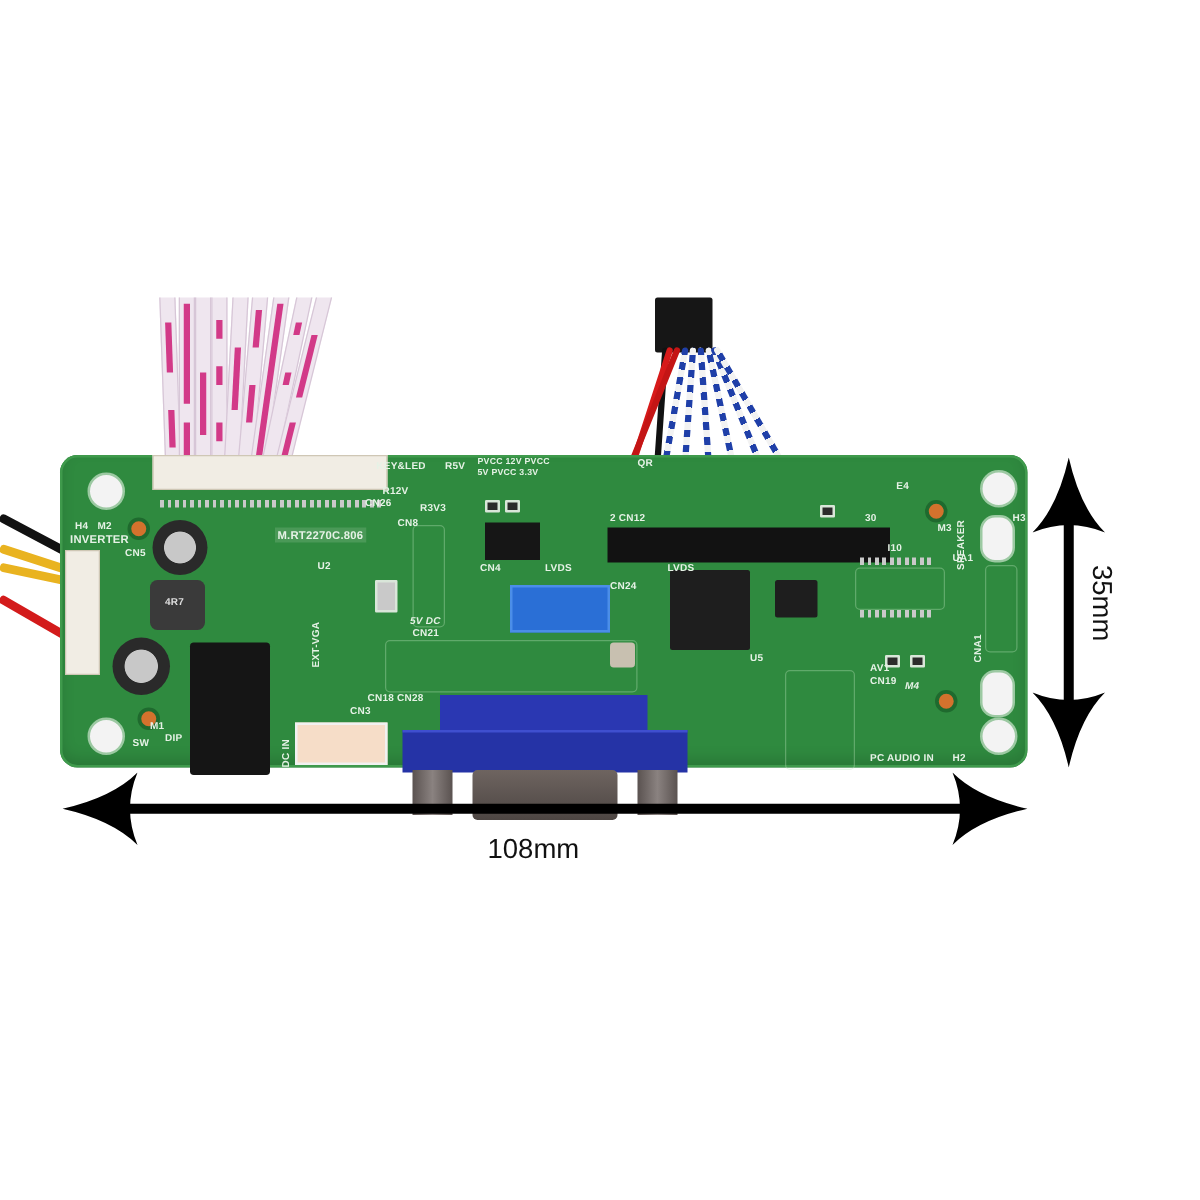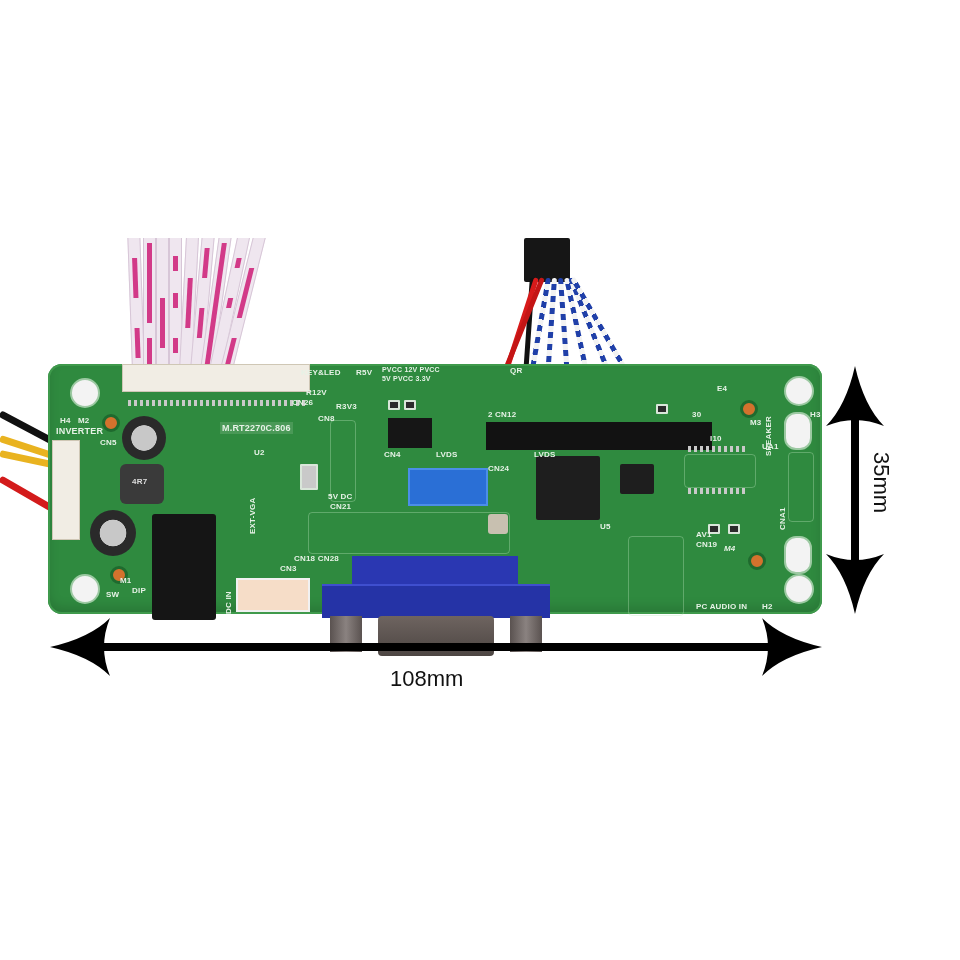--- a/index.html
+++ b/index.html
@@ -158,21 +158,21 @@
   <span class="silk" style="left:206px;top:84px;">U2</span>
   <span class="silk" style="left:334px;top:2px;font-size:7px;">PVCC  12V  PVCC</span>
   <span class="silk" style="left:334px;top:11px;font-size:7px;">5V    PVCC 3.3V</span>
   <span class="silk" style="left:462px;top:2px;">QR</span>
   <span class="silk" style="left:440px;top:46px;">2 CN12</span>
   <span class="silk" style="left:644px;top:46px;">30</span>
   <span class="silk" style="left:336px;top:86px;">CN4</span>
   <span class="silk" style="left:388px;top:86px;">LVDS</span>
   <span class="silk" style="left:486px;top:86px;">LVDS</span>
   <span class="silk" style="left:440px;top:100px;">CN24</span>
-  <span class="silk" style="left:280px;top:128px;">5V DC</span>
+  <span class="silk" style="left:280px;top:128px;font-style:italic;">5V DC</span>
   <span class="silk" style="left:282px;top:138px;">CN21</span>
   <span class="silk" style="left:200px;top:170px;transform:rotate(-90deg);transform-origin:left top;">EXT-VGA</span>
   <span class="silk" style="left:246px;top:190px;">CN18 CN28</span>
   <span class="silk" style="left:232px;top:200px;">CN3</span>
   <span class="silk" style="left:176px;top:250px;transform:rotate(-90deg);transform-origin:left top;">DC IN</span>
   <span class="silk" style="left:552px;top:158px;">U5</span>
   <span class="silk" style="left:642px;top:20px;padding-left:27px;">E4</span>
   <span class="silk" style="left:662px;top:70px;">I10</span>
   <span class="silk" style="left:702px;top:78px;padding-left:12px;">UA1</span>
   <span class="silk" style="left:702px;top:54px;">M3</span>

